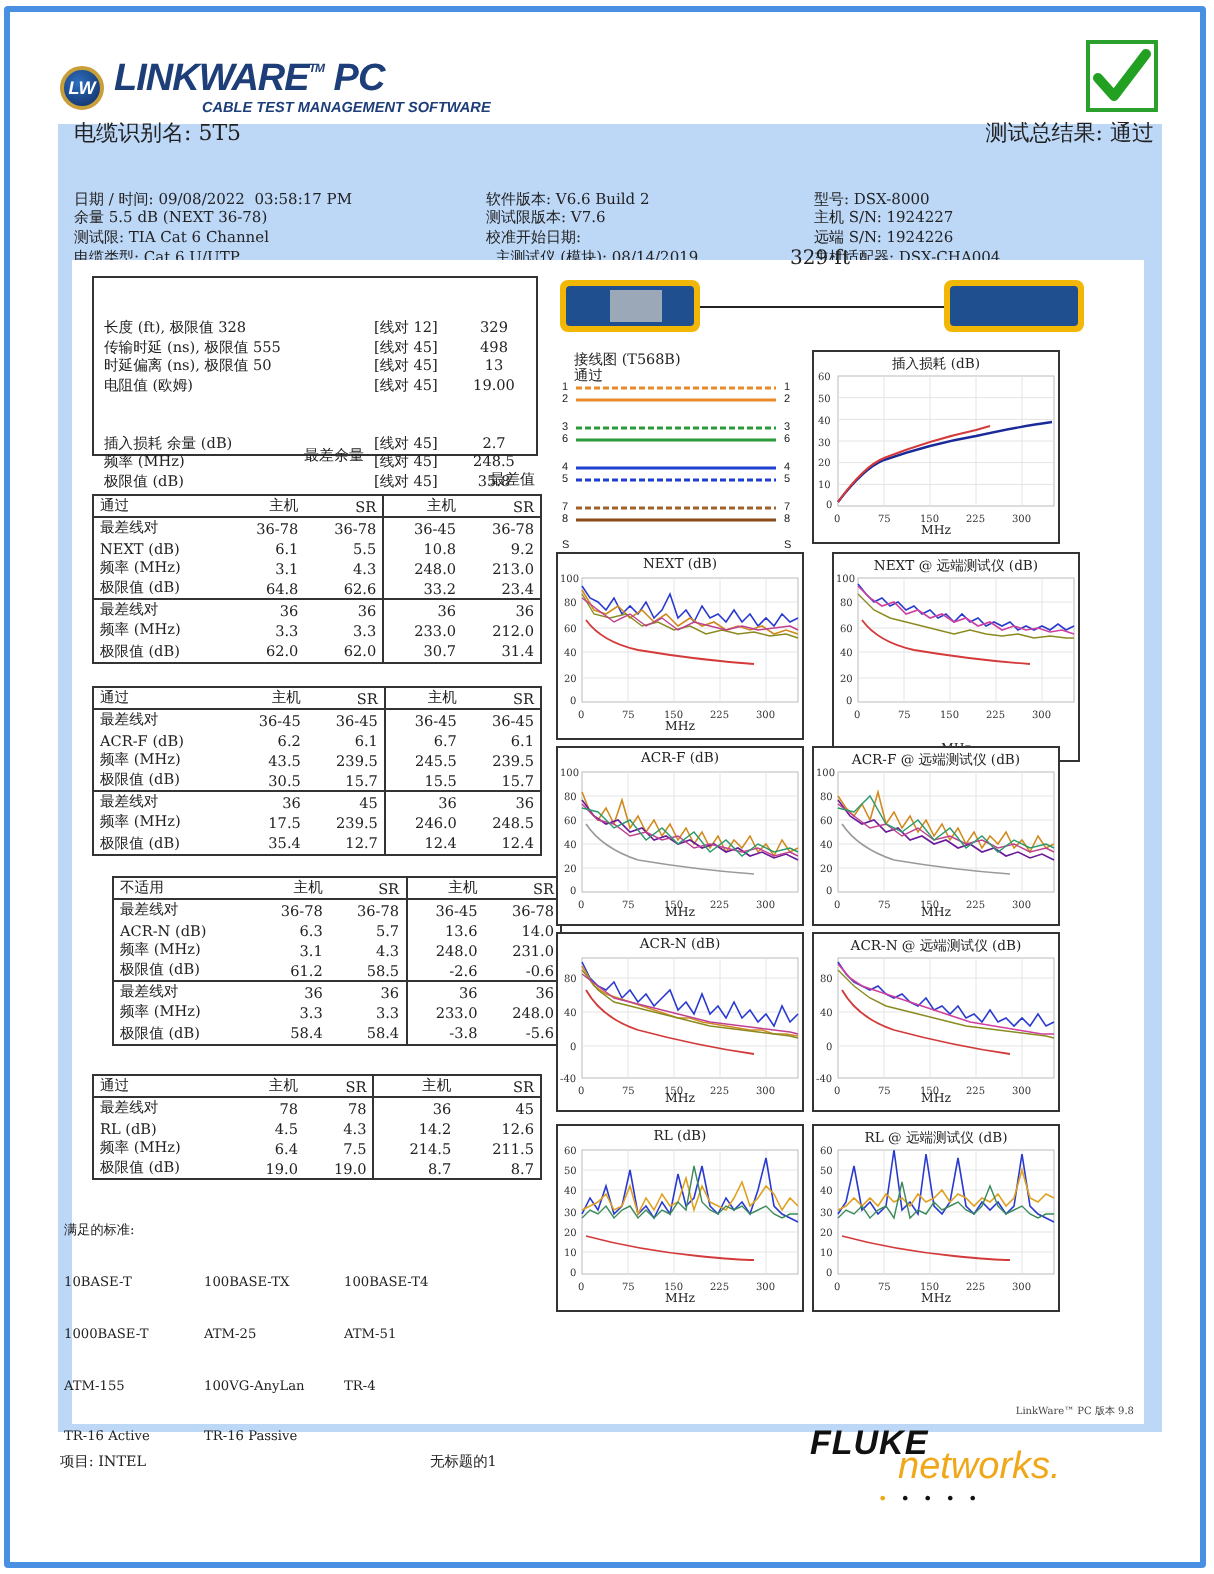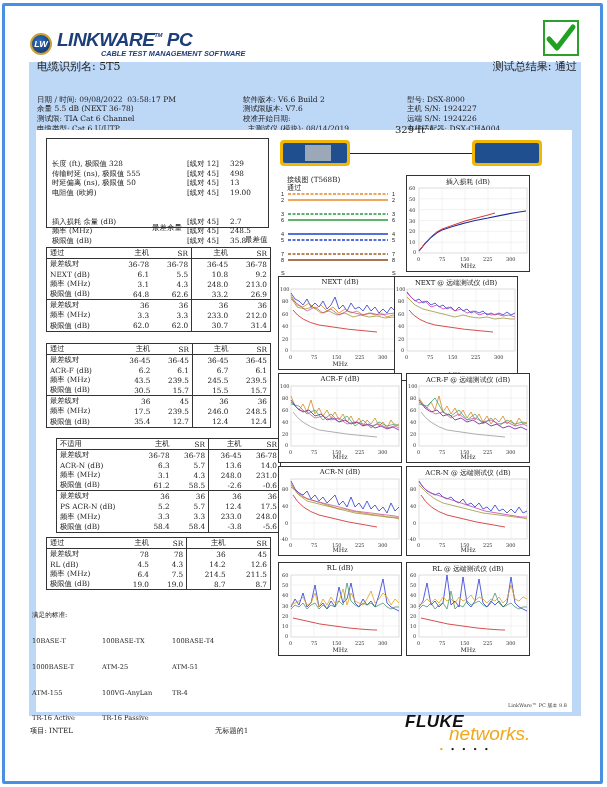--- a/index.html
+++ b/index.html
@@ -81,21 +81,21 @@
 
 <div class="white-area"></div>
 
 <div class="box" style="left:46px;top:138px;width:223px;height:90px"></div>
 <div class="kv" style="left:52px;top:140px;line-height:9.6px">
   <div>长度 (ft), 极限值 328</div><div>传输时延 (ns), 极限值 555</div><div>时延偏离 (ns), 极限值 50</div><div>电阻值 (欧姆)</div><div>&nbsp;</div><div>&nbsp;</div><div>插入损耗 余量 (dB)</div><div>频率 (MHz)</div><div>极限值 (dB)</div>
 </div>
 <div class="kv" style="left:187px;top:140px;line-height:9.6px">
   <div>[线对 12]</div><div>[线对 45]</div><div>[线对 45]</div><div>[线对 45]</div><div>&nbsp;</div><div>&nbsp;</div><div>[线对 45]</div><div>[线对 45]</div><div>[线对 45]</div>
 </div>
-<div class="kv" style="left:230px;top:140px;width:34px;text-align:left;line-height:9.6px">
+<div class="kv" style="left:230px;top:140px;width:34px;text-align:center;line-height:9.6px">
   <div>329</div><div>498</div><div>13</div><div>19.00</div><div>&nbsp;</div><div>&nbsp;</div><div>2.7</div><div>248.5</div><div>35.8</div>
 </div>
 
 <div class="sectitle" style="left:152px;top:223px">最差余量</div>
 <div class="sectitle" style="left:245px;top:235px">最差值</div>
 
 <table class="mt" style="left:46px;top:247px;width:225px">
   <tbody>
       <tr class="hd">
         <td>通过</td>
@@ -123,21 +123,21 @@
         <td class="n">3.1</td>
         <td class="n">4.3</td>
         <td class="n vl">248.0</td>
         <td class="n">213.0</td>
       </tr>
   <tr>
         <td>极限值 (dB)</td>
         <td class="n">64.8</td>
         <td class="n">62.6</td>
         <td class="n vl">33.2</td>
-        <td class="n">26.9</td>
+        <td class="n">23.4</td>
       </tr>
   <tr class="sep">
         <td>最差线对</td>
         <td class="n">36</td>
         <td class="n">36</td>
         <td class="n vl">36</td>
         <td class="n">36</td>
       </tr>
   <tr>
         <td>频率 (MHz)</td>
@@ -253,27 +253,20 @@
         <td class="n">58.5</td>
         <td class="n vl">-2.6</td>
         <td class="n">-0.6</td>
       </tr>
   <tr class="sep">
         <td>最差线对</td>
         <td class="n">36</td>
         <td class="n">36</td>
         <td class="n vl">36</td>
         <td class="n">36</td>
-      </tr>
-  <tr>
-        <td>PS ACR-N (dB)</td>
-        <td class="n">5.2</td>
-        <td class="n">5.7</td>
-        <td class="n vl">12.4</td>
-        <td class="n">17.5</td>
       </tr>
   <tr>
         <td>频率 (MHz)</td>
         <td class="n">3.3</td>
         <td class="n">3.3</td>
         <td class="n vl">233.0</td>
         <td class="n">248.0</td>
       </tr>
   <tr>
         <td>极限值 (dB)</td>
@@ -449,21 +442,21 @@
     <text x="10" y="82">0</text>
         <text x="32" y="82">75</text>
         <text x="53" y="82">150</text>
         <text x="76" y="82">225</text>
         <text x="99" y="82">300</text>
       </g>
   </svg>
   <div class="xlab">MHz</div>
 </div>
 
-<div class="chartbox" style="left:394px;top:276px;width:124px;height:105px">
+<div class="chartbox" style="left:416px;top:276px;width:124px;height:105px">
   <div class="ctitle">NEXT @ 远端测试仪 (dB)</div>
   <svg width="124" height="94">
     <rect x="12" y="12" width="108" height="62" fill="#fff" stroke="#bbb" stroke-width="0.5"></rect>
     <g stroke="#e4e4e4" stroke-width="0.5">
         <line x1="12" y1="24" x2="120" y2="24"></line>
         <line x1="12" y1="37" x2="120" y2="37"></line>
         <line x1="12" y1="49" x2="120" y2="49"></line>
         <line x1="12" y1="62" x2="120" y2="62"></line>
         <line x1="35" y1="12" x2="35" y2="74"></line>
         <line x1="58" y1="12" x2="58" y2="74"></line>

